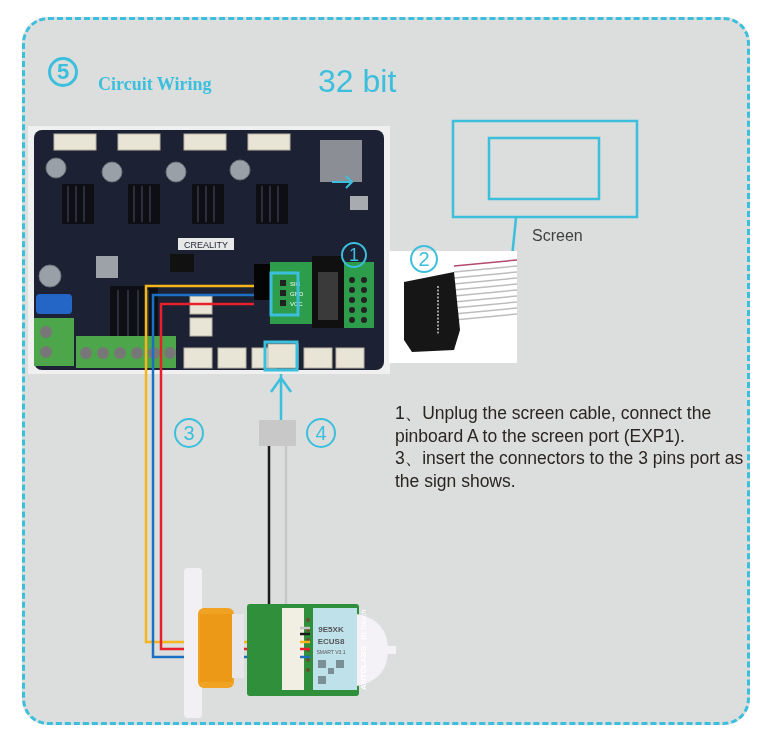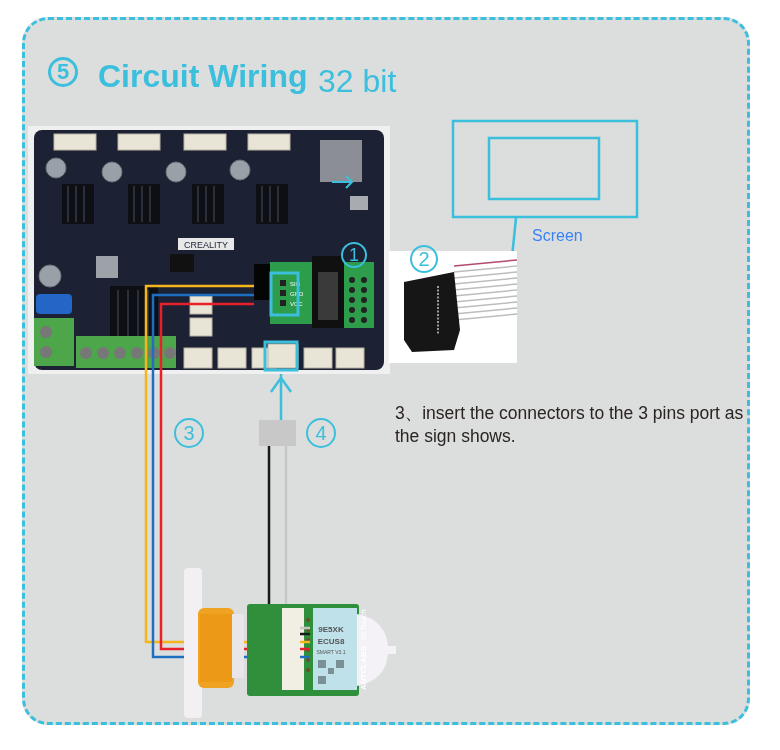--- a/index.html
+++ b/index.html
@@ -3,23 +3,23 @@
 <meta charset="utf-8">
 <style>
   html, body { margin: 0; padding: 0; background: #ffffff; }
   body { width: 780px; height: 750px; position: relative; overflow: hidden; font-family: "Liberation Sans", sans-serif; }
   .panel {
     position: absolute; left: 22px; top: 17px; width: 728px; height: 708px;
     background: #dcdedd; border: 3px dashed #3bbfdc; border-radius: 26px; box-sizing: border-box;
   }
   .title-row { position: absolute; left: 48px; top: 57px; color: #3bbfdc; white-space: nowrap; }
   .title-num { position: absolute; left: 0; top: 0; width: 30px; height: 30px; border: 3px solid #3bbfdc; border-radius: 50%; box-sizing: border-box; font-size: 22px; font-weight: bold; line-height: 24px; text-align: center; }
-  .title-text { position: absolute; left: 50px; top: 4px; font-size: 32px; font-weight: bold; line-height: 30px; }
+  .title-text { position: absolute; left: 50px; top: 12px; font-size: 18px; font-weight: bold; line-height: 30px; font-family: Liberation Serif, serif; }
   .title-bit { position: absolute; left: 270px; top: -2px; font-size: 32px; line-height: 36px; margin-top: 8px; }
-  .screen-label { position: absolute; left: 532px; top: 227px; font-size: 16px; color: #3b82f6; }
+  .screen-label { position: absolute; left: 532px; top: 227px; font-size: 16px; color: #404040; }
   .instructions { position: absolute; left: 395px; top: 402px; width: 350px; font-size: 17.5px; line-height: 22.5px; color: #2a2422; }
   .instructions p { margin: 0; }
   .badge { position: absolute; width: 30px; height: 30px; border: 2px solid #3bbfdc; border-radius: 50%; box-sizing: border-box; color: #3bbfdc; font-size: 20px; line-height: 26px; text-align: center; }
   svg { position: absolute; left: 0; top: 0; }
 </style>
 </head>
 <body>
 
 <div class="panel"></div>
 
@@ -228,14 +228,15 @@
 </svg>
 
 <div class="badge" style="left:341px;top:242px;width:26px;height:26px;line-height:22px;font-size:18px;">1</div>
 <div class="badge" style="left:410px;top:245px;width:28px;height:28px;line-height:24px;">2</div>
 <div class="badge" style="left:174px;top:418px;">3</div>
 <div class="badge" style="left:306px;top:418px;">4</div>
 
 <div class="screen-label">Screen</div>
 
 <div class="instructions">
+  <p>1、Unplug the screen cable, connect the pinboard A to the screen port (EXP1).</p>
   <p>3、insert the connectors to the 3 pins port as the sign shows.</p>
 </div>
 
 </body></html>

